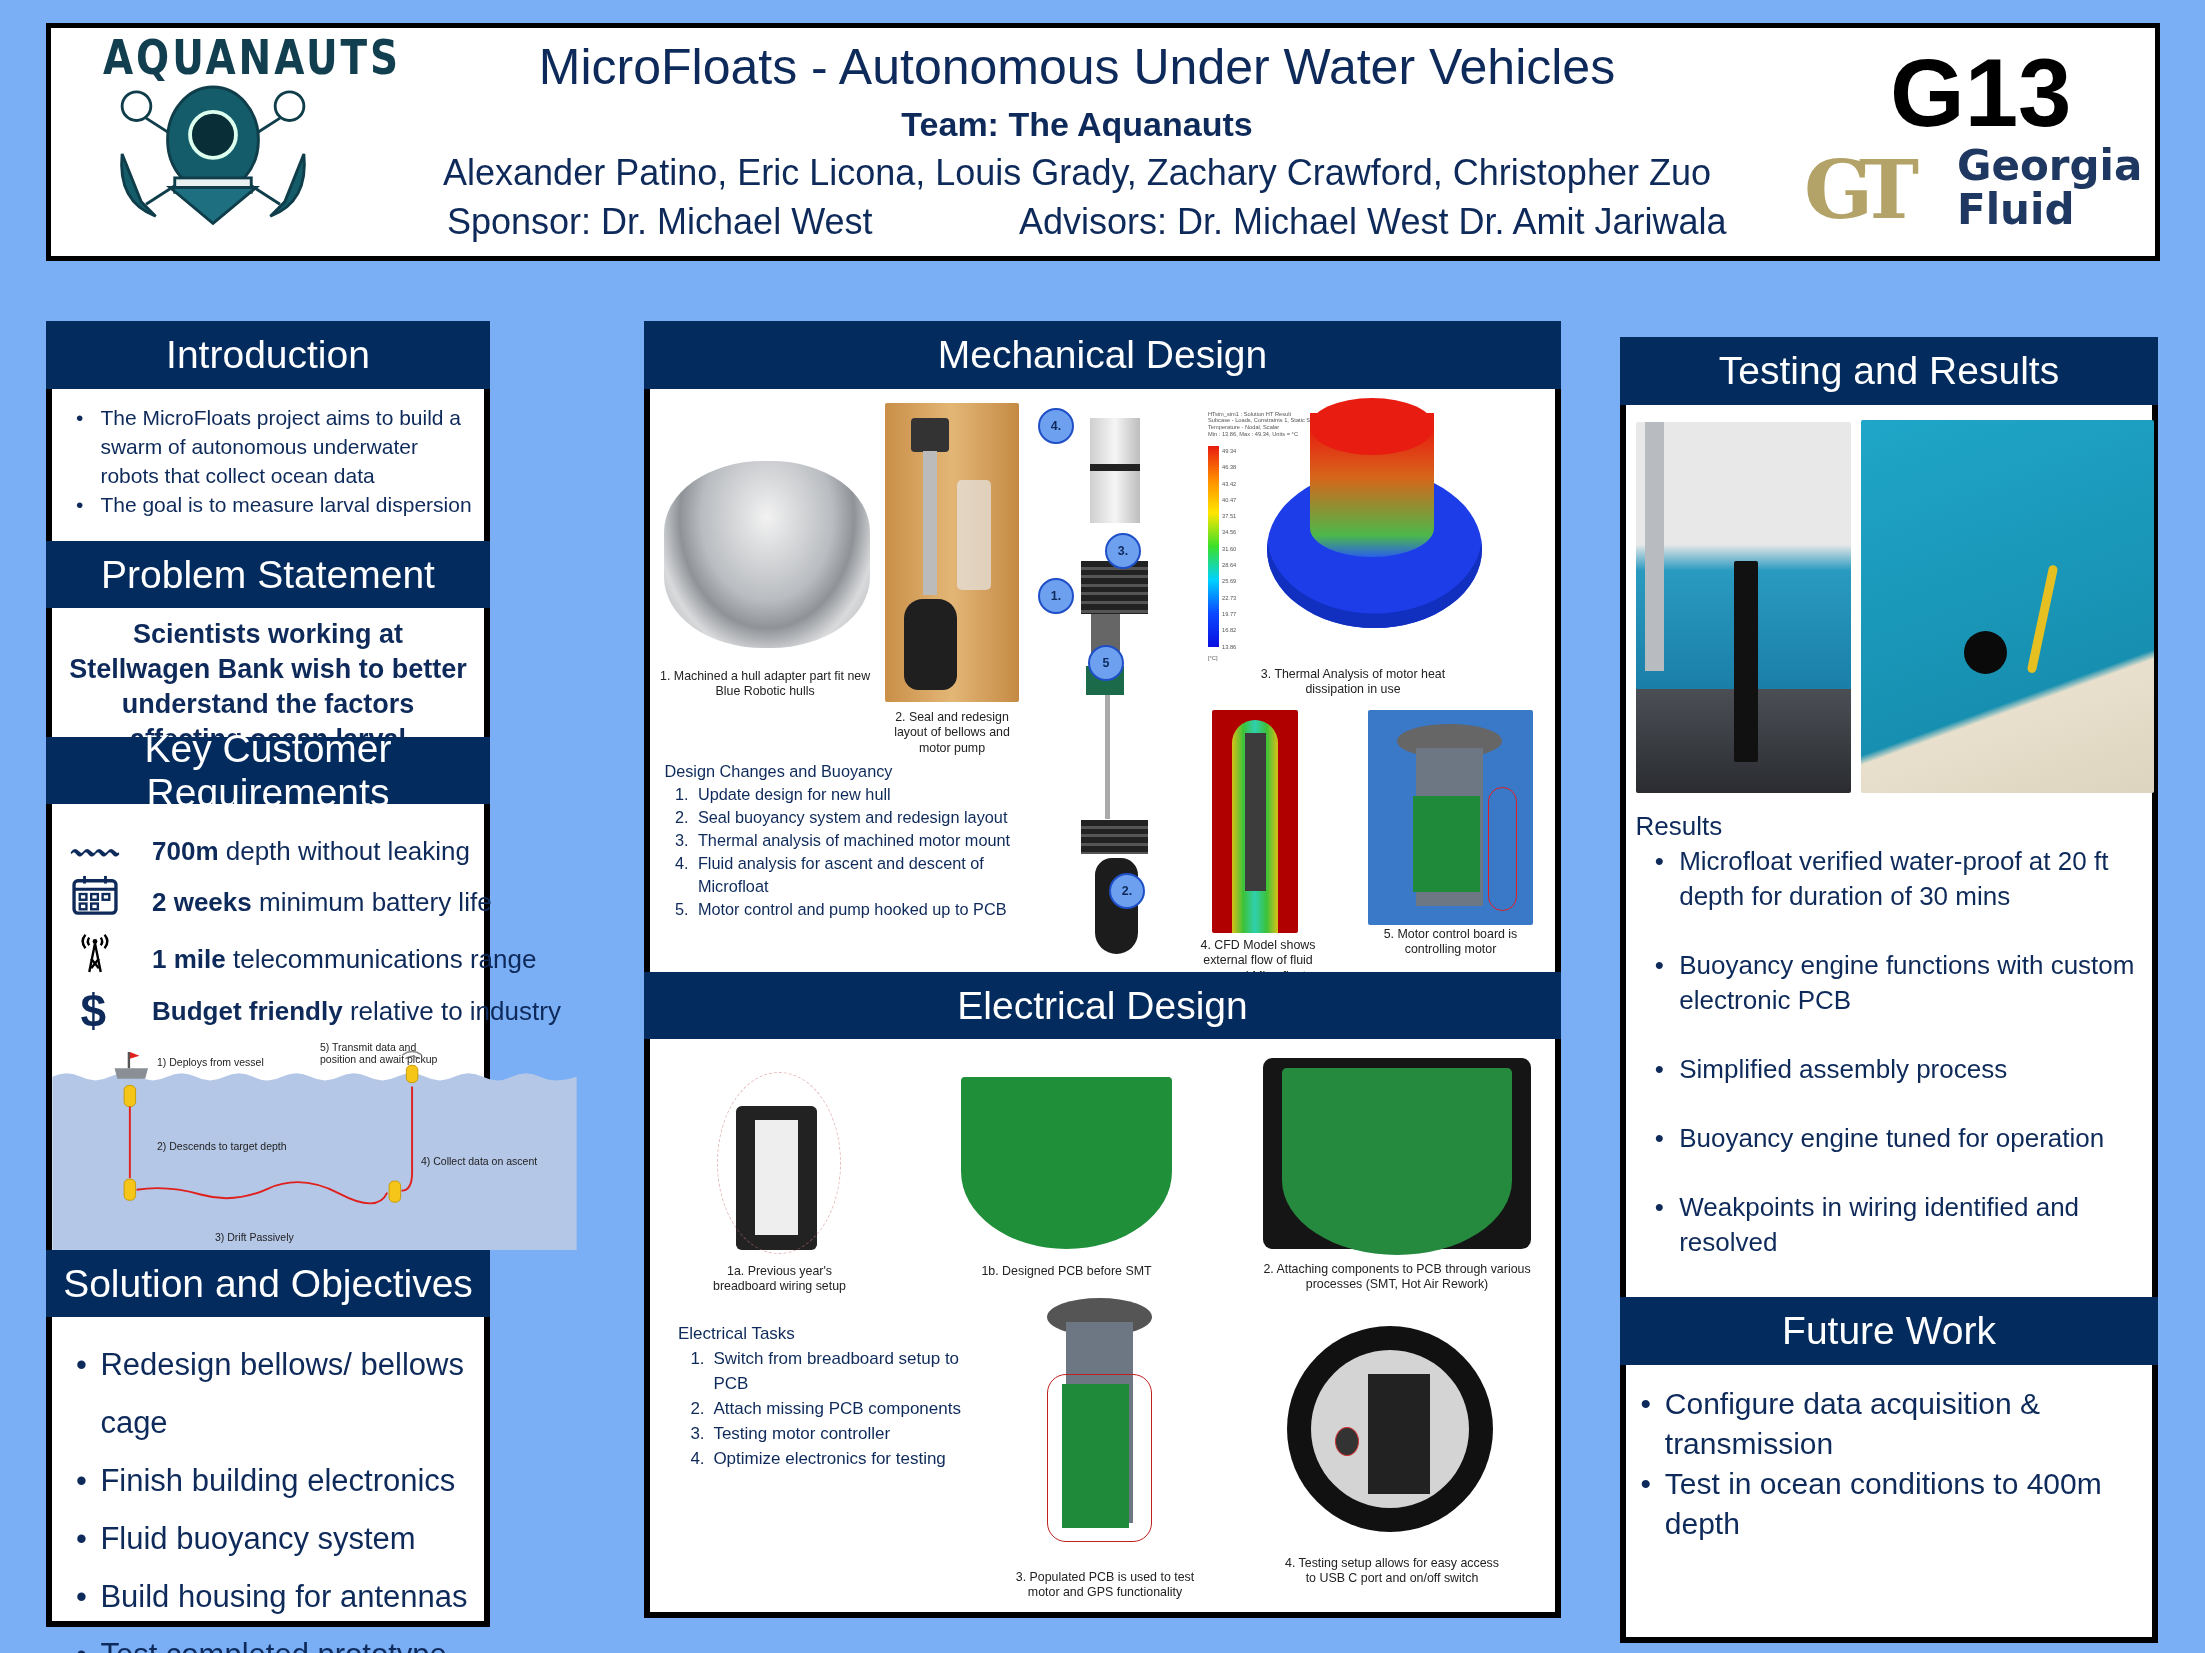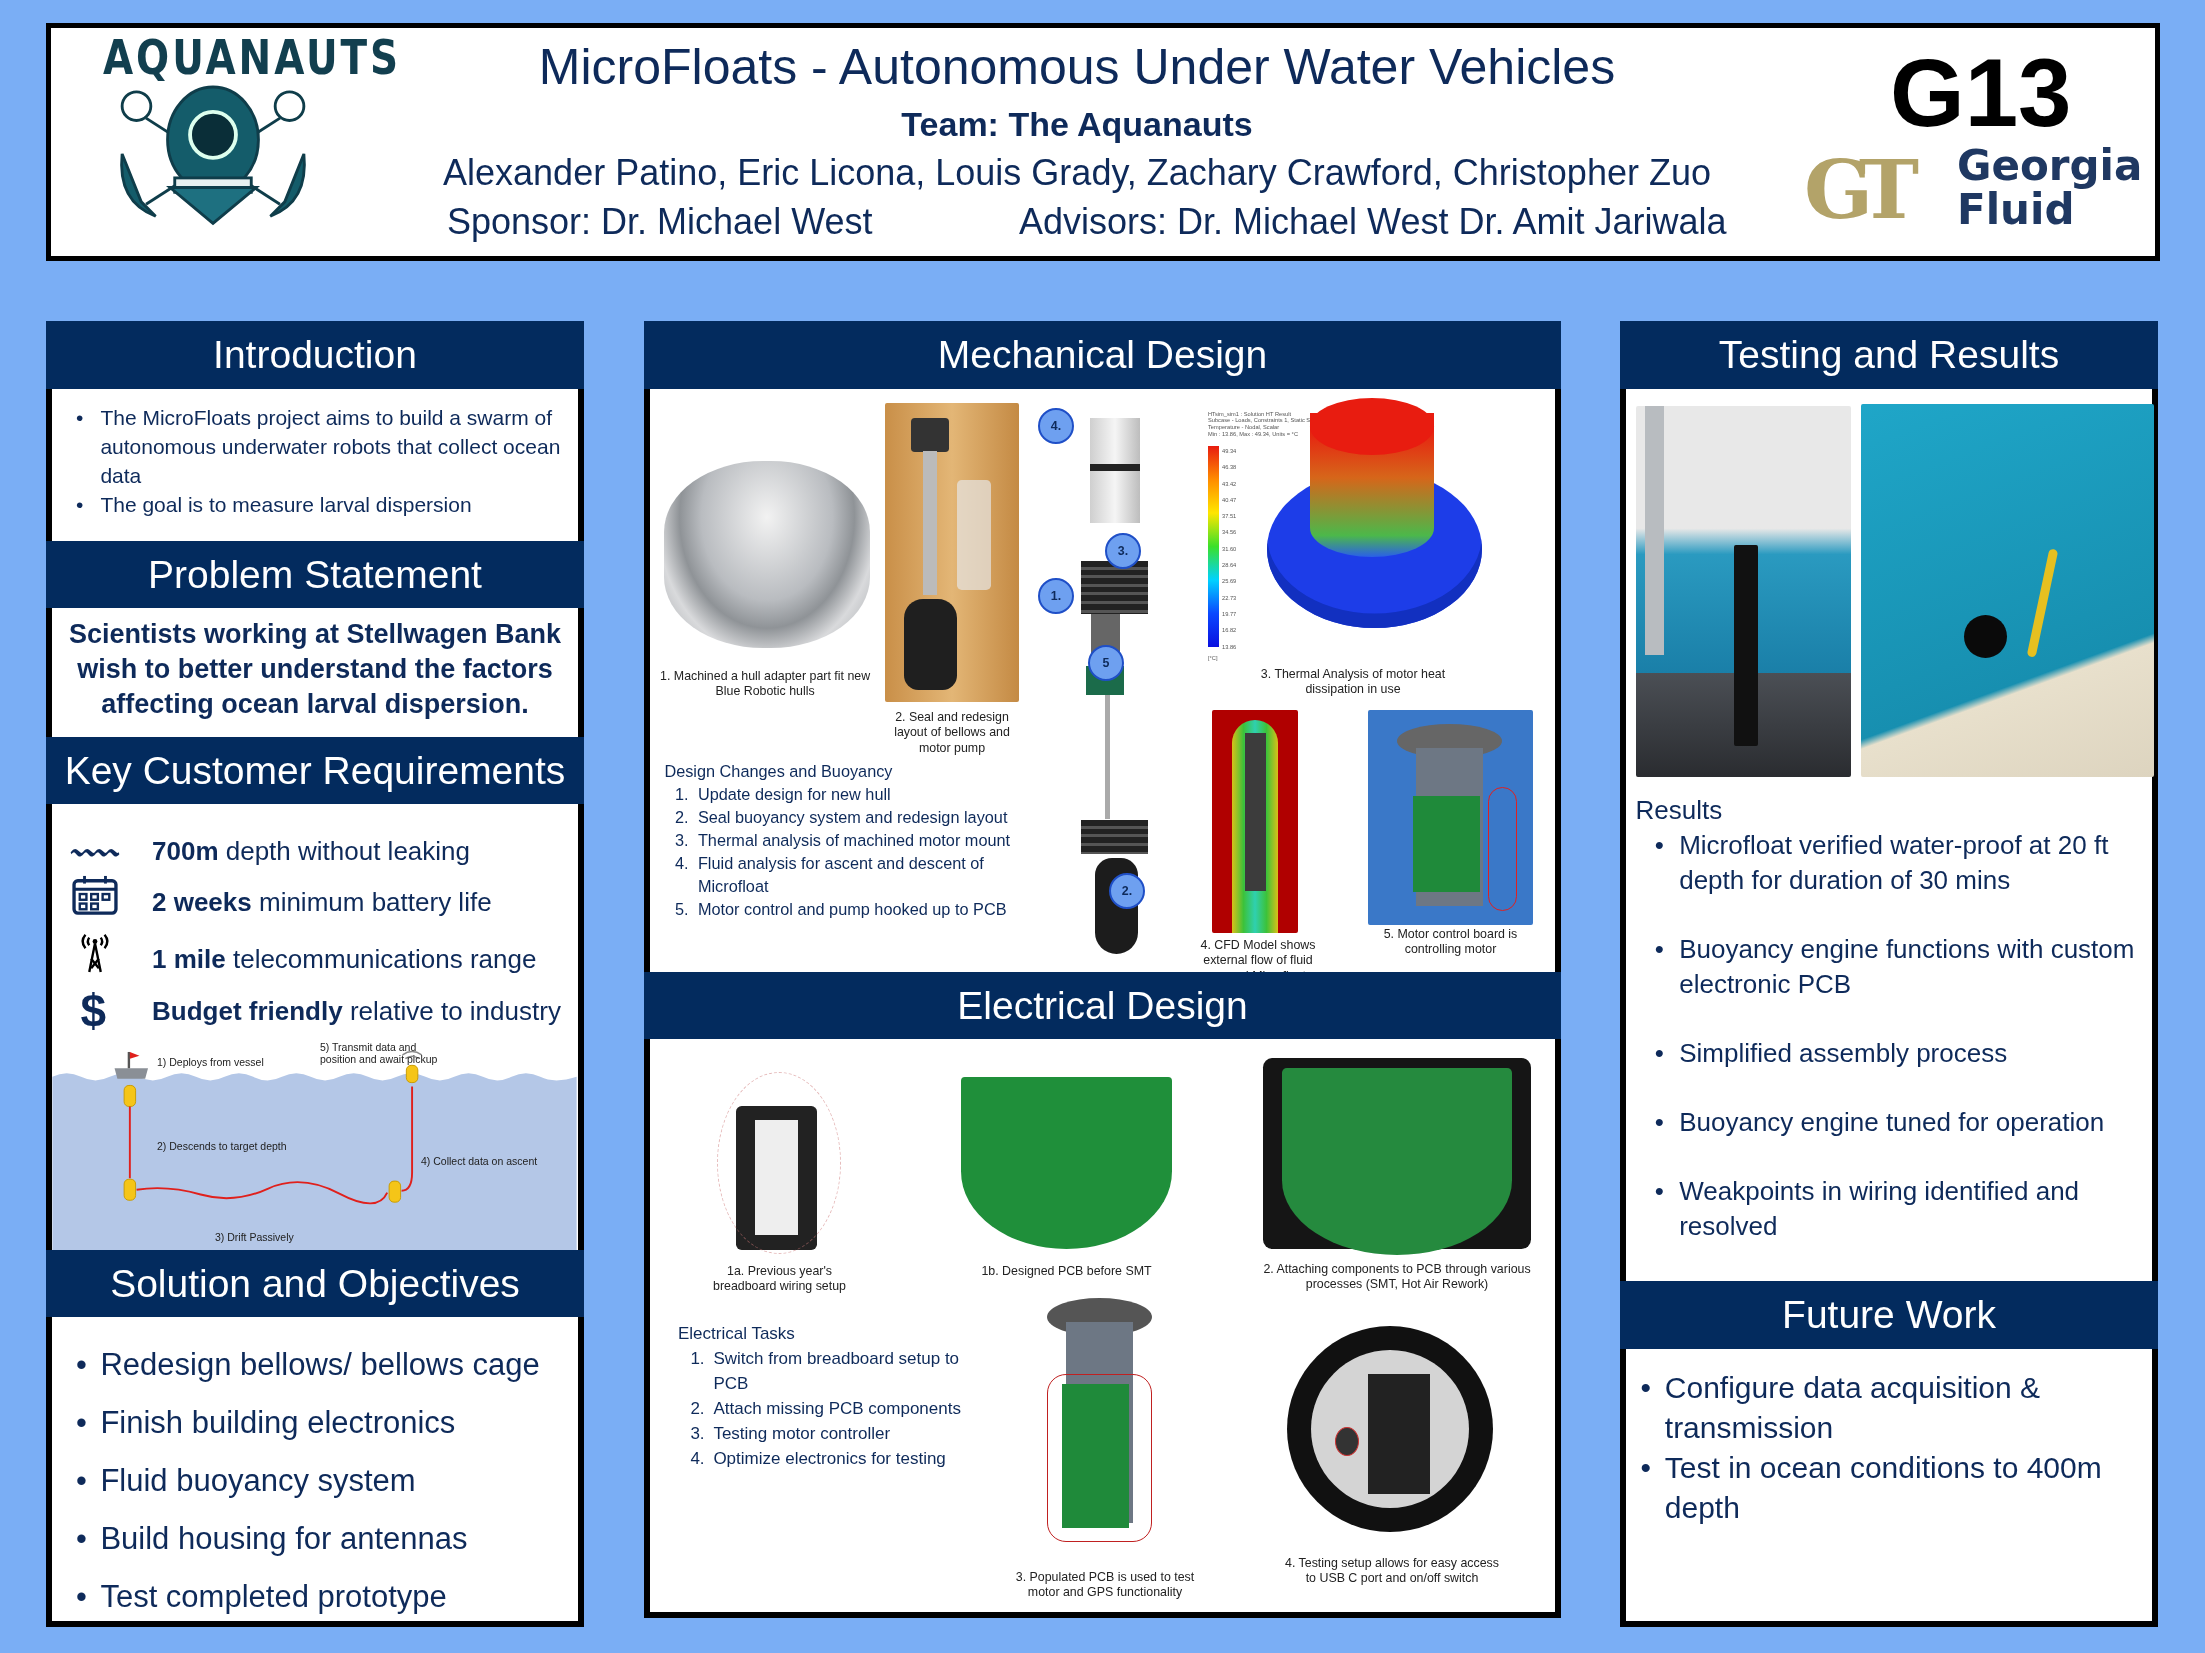--- a/index.html
+++ b/index.html
@@ -18,23 +18,23 @@
   .sponsor { left: 447px; top: 201px; font-size: 36px; color: #0e2a5a; }
   .advisors { left: 1019px; top: 201px; font-size: 36px; color: #0e2a5a; }
   .g13 { left: 1890px; top: 38px; font-size: 96px; font-weight: bold; color: #000; }
   .gt-logo { left: 1804px; top: 144px; width: 335px; height: 96px; }
   .gt-mark { position: absolute; left: 0; top: 4.8px; font-family: "DejaVu Serif", serif; font-weight: bold; font-size: 81px; color: #b3a369; letter-spacing: -14.4px; line-height: 1; }
   .gt-words { position: absolute; left: 153px; top: 0; font-family: "DejaVu Sans", sans-serif; font-weight: bold; font-size: 42px; line-height: 44px; color: #1f3862; }
 
   
   .panel { background: #fff; border-left: 6.7px solid #000; border-right: 6.7px solid #000; }
   .phead { background: #032b5e; color: #fff; text-align: center; font-size: 39px; display: flex; align-items: center; justify-content: center; }
-  .col-left { left: 46px; width: 538px; }
+  .col-left { left: 46px; width: 444px; }
   .col-mid { left: 644px; width: 917px; }
-  .col-right { left: 1620px; width: 538px; }
+  .col-right { left: 1620px; width: 538px; margin-top: 16px; }
 
   ul.bul { list-style: none; }
   ul.bul li { position: relative; padding-left: 34px; }
   ul.bul li::before { content: "•"; position: absolute; left: 9.6px; }
 
   ol.num { list-style: none; }
   ol.num li { display: flex; }
   ol.num li .n { min-width: 23px; }
 
   .img { position: absolute; border-radius: 1.9px; }

